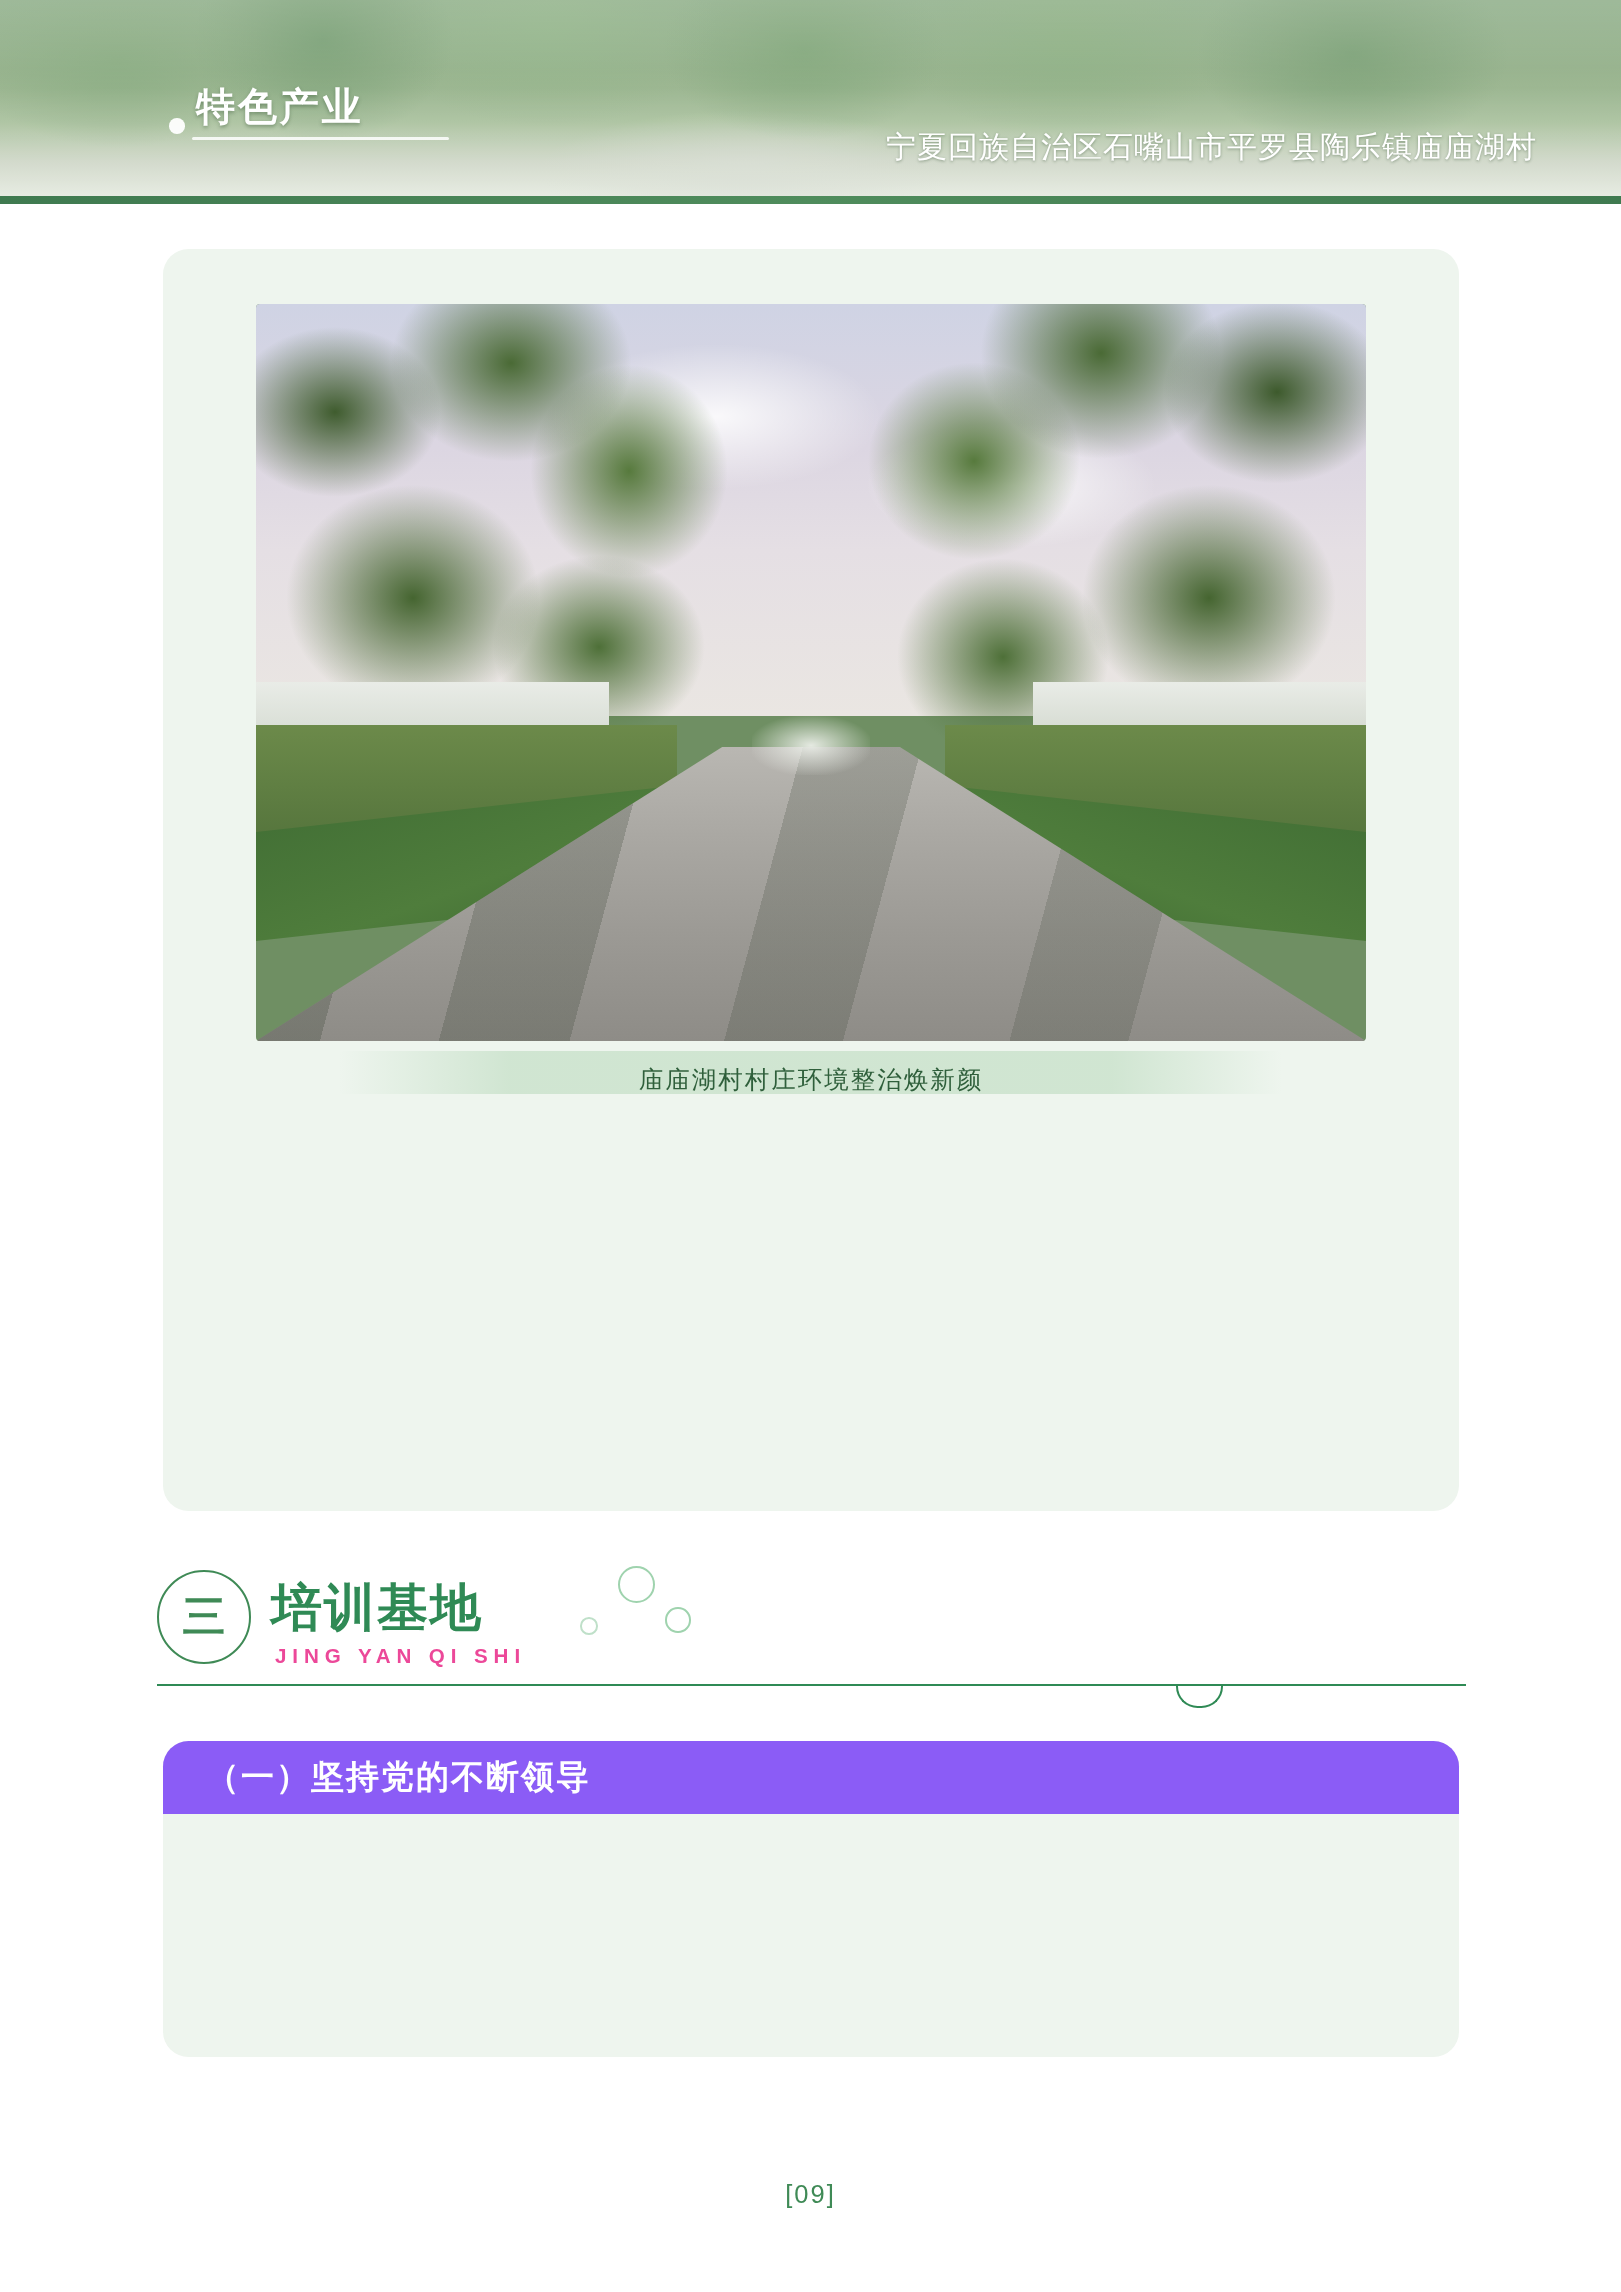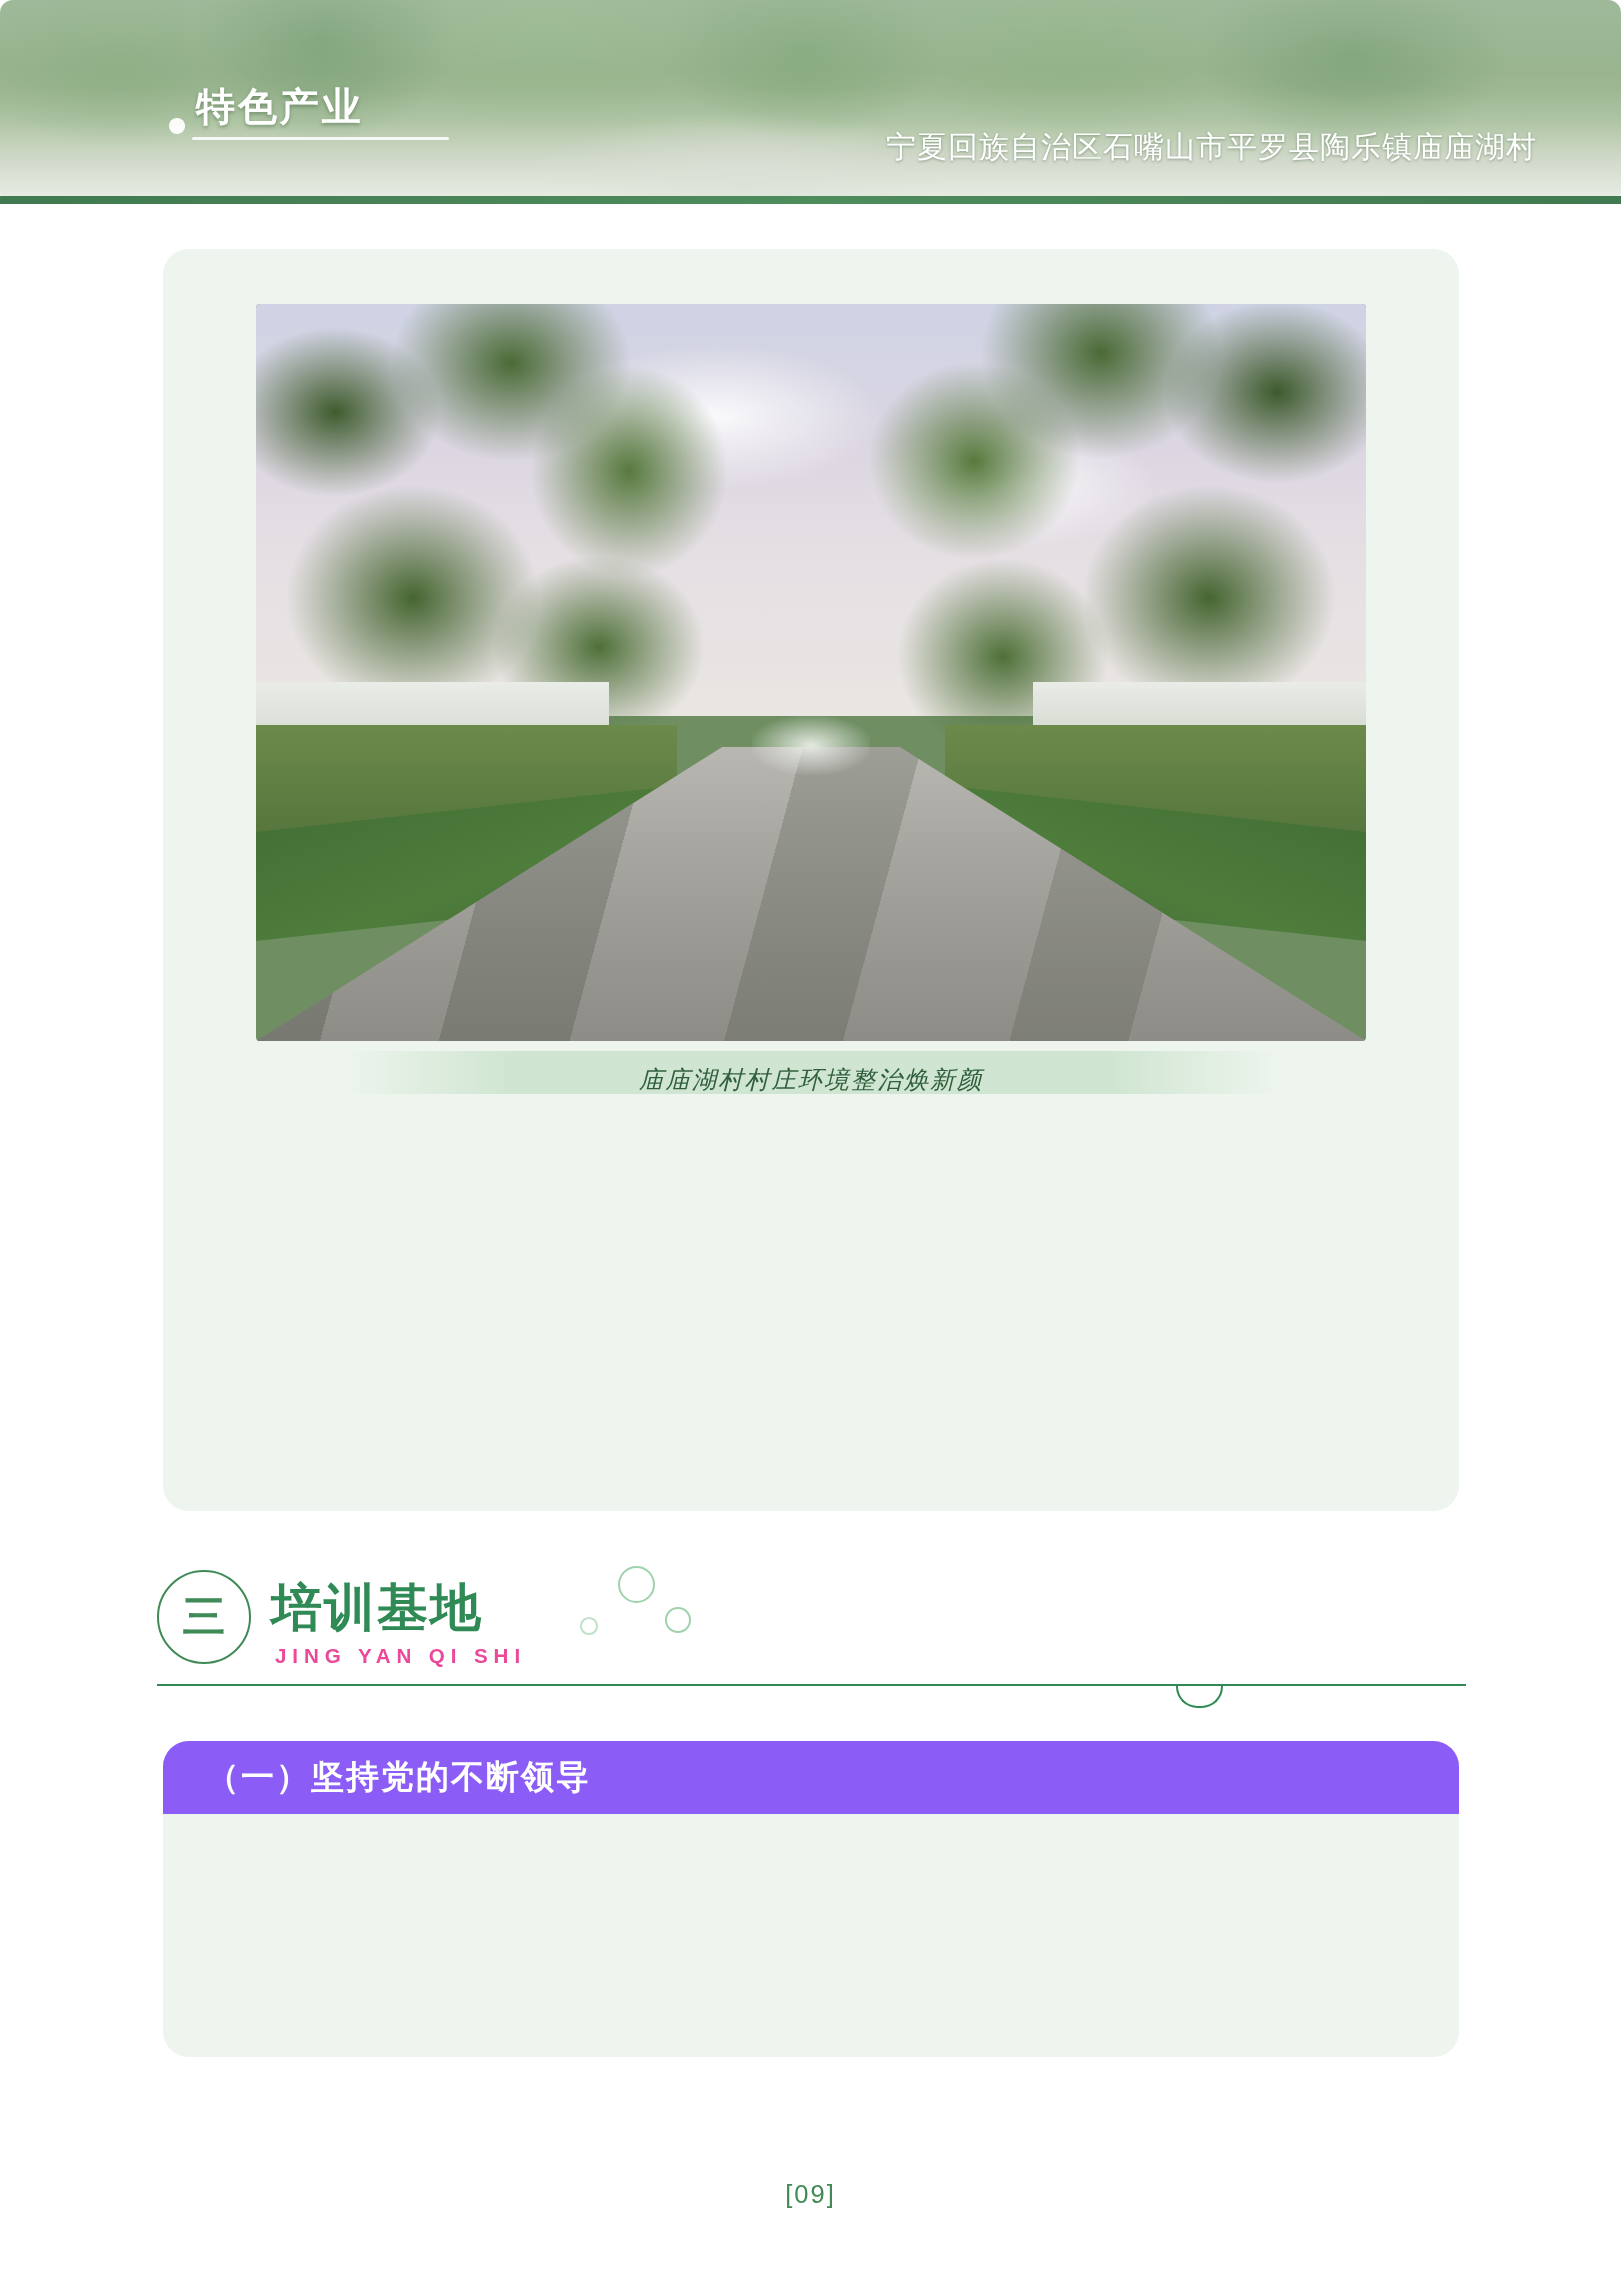--- a/index.html
+++ b/index.html
@@ -15,21 +15,20 @@
     overflow: hidden;
   }
 
   
   .header {
     position: absolute;
     left: 0; top: 0;
     width: 1621px;
     height: 204px;
     overflow: hidden;
-    border-radius: 13px;
   }
   .header-photo {
     position: absolute;
     left: 0; top: 0;
     width: 1621px;
     height: 196px;
     background:
       radial-gradient(ellipse 216px 127px at 118px 59px, rgba(120,165,110,0.85), rgba(120,165,110,0) 70%),
       radial-gradient(ellipse 186px 147px at 323px 39px, rgba(96,148,92,0.8), rgba(96,148,92,0) 70%),
       radial-gradient(ellipse 235px 137px at 549px 29px, rgba(132,176,120,0.8), rgba(132,176,120,0) 72%),
@@ -180,21 +179,20 @@
 
   .photo-caption {
     position: absolute;
     left: 0; top: 814px;
     width: 1296px;
     text-align: center;
     font-family: "DejaVu Serif", serif;
     font-size: 24.5px;
     color: #2f5f3b;
     letter-spacing: 2px;
-    font-style: italic;
   }
   .caption-bar {
     position: absolute;
     left: 176px; top: 802px;
     width: 943px; height: 43px;
     background: linear-gradient(90deg, rgba(200,225,202,0) 0%, rgba(198,224,200,0.75) 18%, rgba(198,224,200,0.75) 82%, rgba(200,225,202,0) 100%);
     border-radius: 3.9px;
   }
 
   .body-text {

